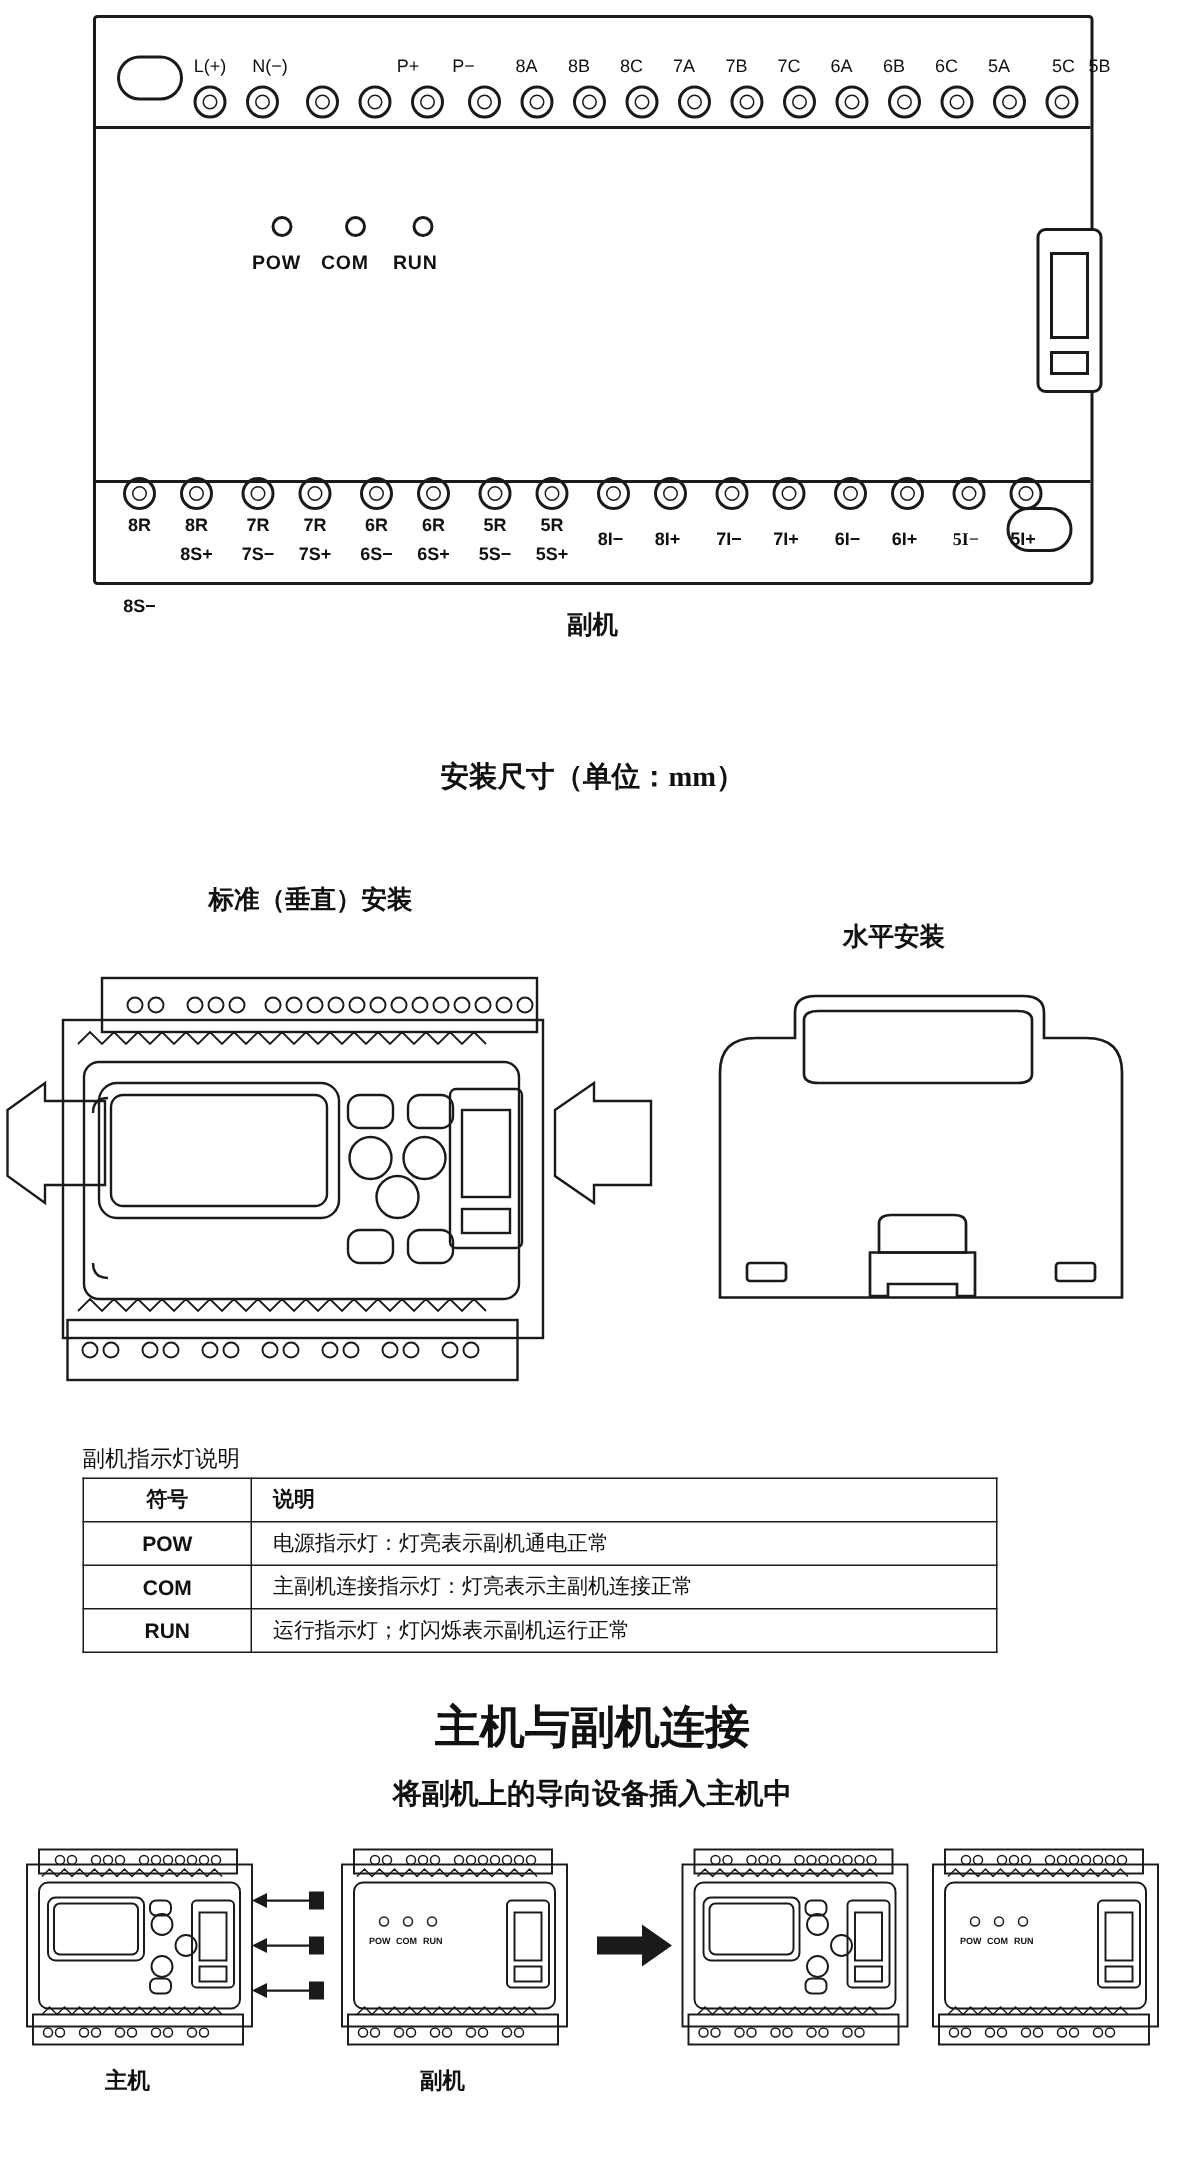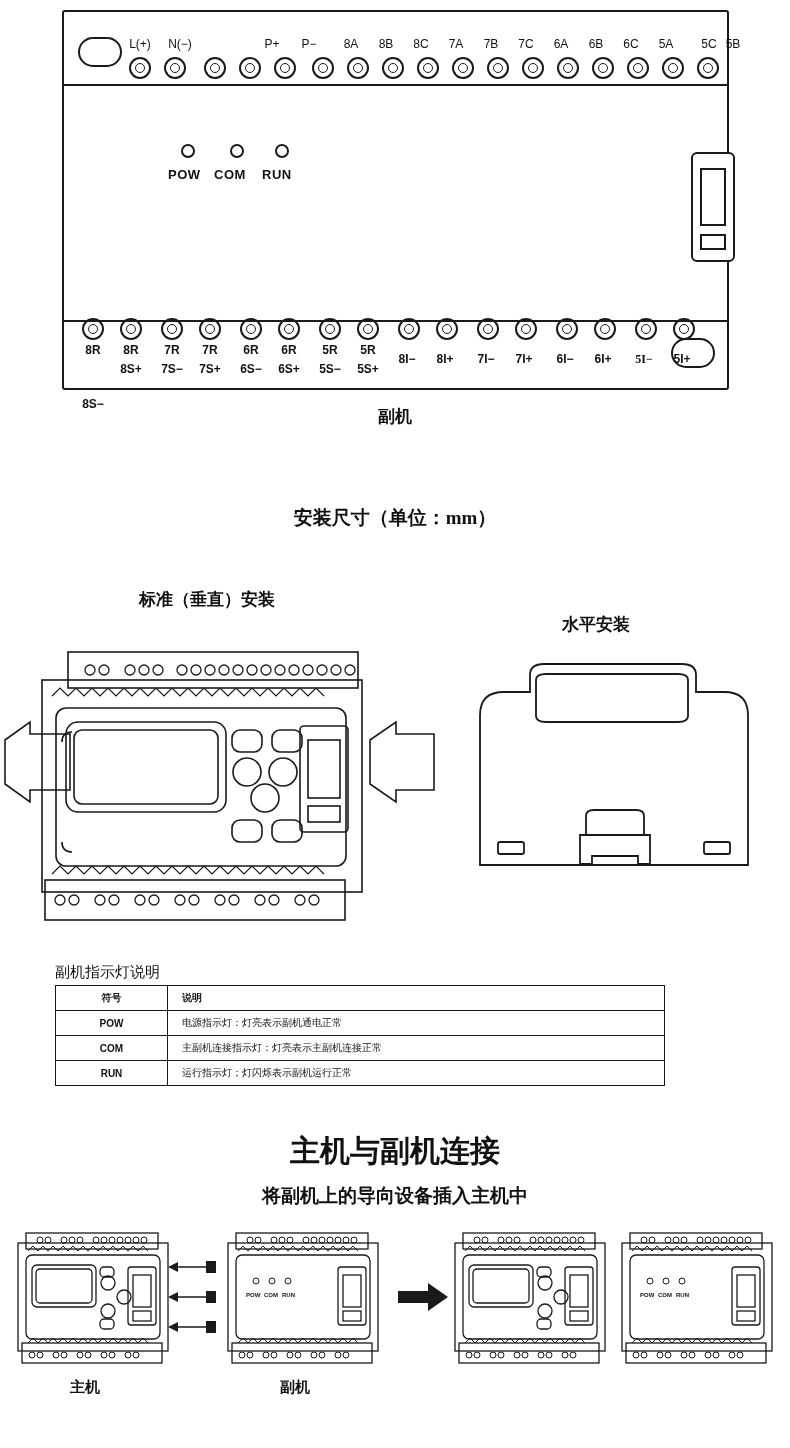--- a/index.html
+++ b/index.html
@@ -29,21 +29,21 @@
   .cap-sub{font-size:17px;font-weight:bold;}
   .h1{font-size:30px;font-weight:bold;}
   .h2{font-size:19px;font-weight:bold;}
 
   
   .lbl-inst{position:absolute;font-size:17px;font-weight:bold;font-family:"Liberation Serif","DejaVu Serif",serif;}
 
   
   .tbl-title{position:absolute;left:55px;top:963px;font-size:15px;}
   table.legend{position:absolute;left:55px;top:985px;width:610px;border-collapse:collapse;}
-  table.legend td,table.legend th{border:1px solid #1a1a1a;font-size:10px;padding:5px 8px;}
+  table.legend td,table.legend th{border:1px solid #1a1a1a;font-size:14px;padding:5px 8px;}
   table.legend th{font-weight:bold;}
   table.legend .c1{width:95px;text-align:center;font-weight:bold;}
   table.legend .c2{text-align:left;padding-left:14px;font-family:Liberation Serif, serif;}
   .mini-lbl{position:absolute;font-size:15px;font-weight:bold;font-family:"Liberation Serif","DejaVu Serif",serif;}
   .mini-txt{position:absolute;font-size:6px;font-weight:bold;}
   svg{display:block;}
 </style>
 </head>
 <body>
 

